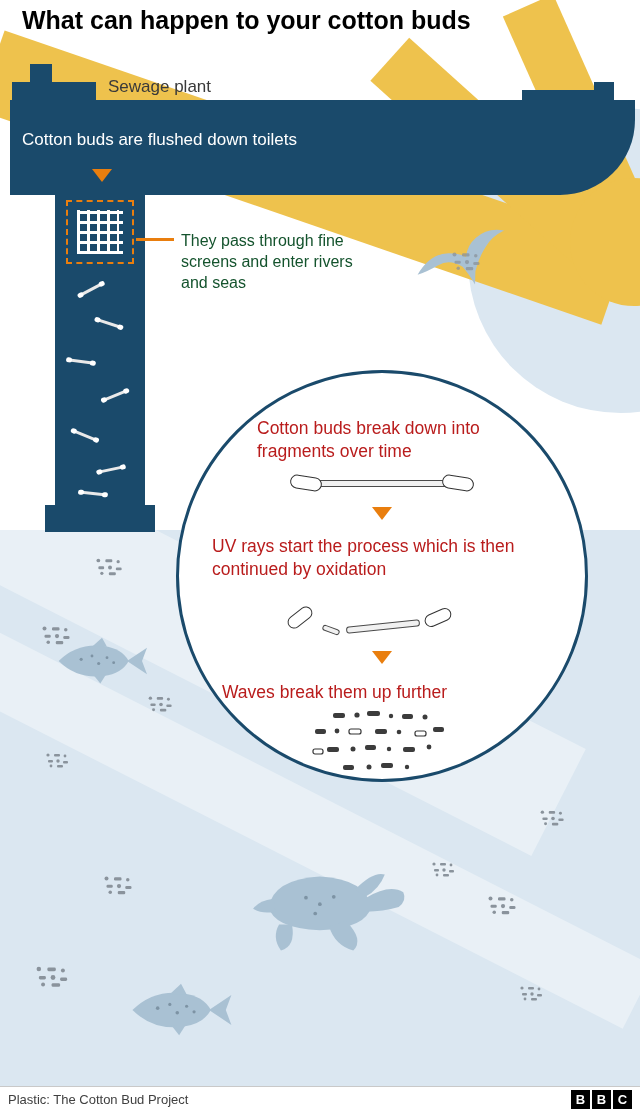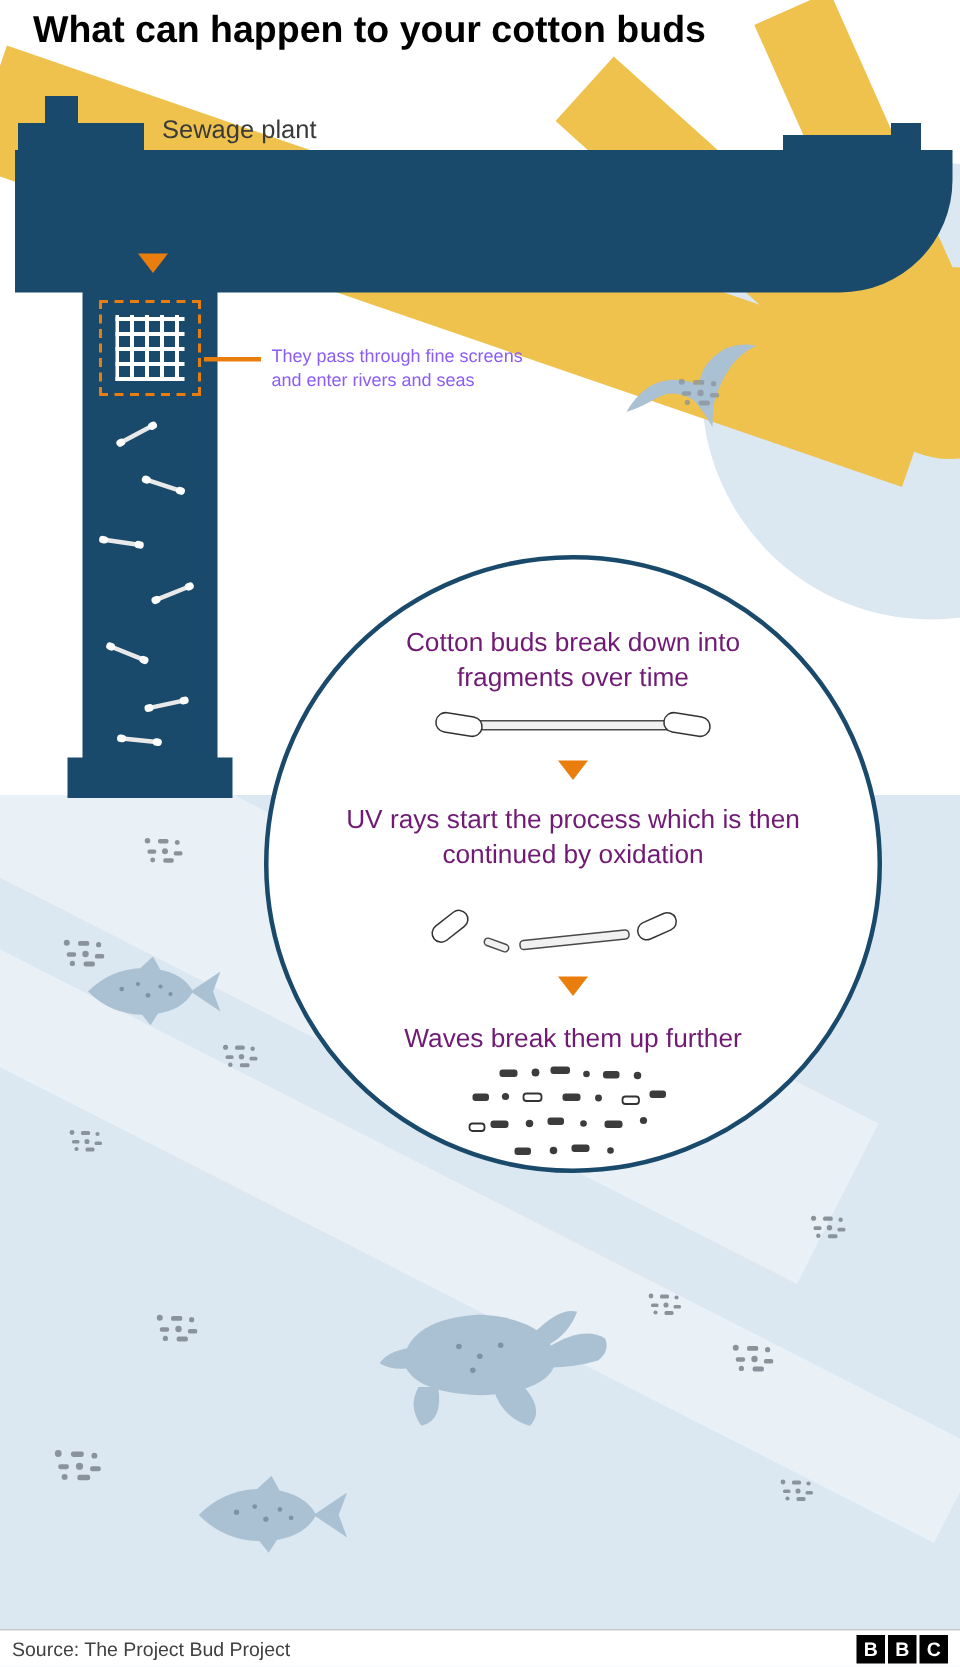--- a/index.html
+++ b/index.html
@@ -35,39 +35,39 @@
   .arrow{width:0;height:0;border-left:10px solid transparent;border-right:10px solid transparent;
     border-top:13px solid var(--orange,#e97e0e);}
   .arrow-flush{left:92px;top:169px;z-index:4;}
 
   .screen-box{left:66px;top:200px;width:68px;height:64px;border:2px dashed var(--orange,#e97e0e);
     z-index:4;display:flex;align-items:center;justify-content:center;box-sizing:border-box;}
   .grid{width:46px;height:44px;
     background:repeating-linear-gradient(90deg,#fff 0 2.5px,transparent 2.5px 10px),
                repeating-linear-gradient(0deg,#fff 0 2.5px,transparent 2.5px 10px);}
   .screen-line{left:136px;top:238px;width:38px;height:3px;background:var(--orange,#e97e0e);z-index:4;}
-  .screen-text{left:181px;top:230px;width:180px;font-size:12px;line-height:1.32;color:#8b5cf6;z-index:4;}
+  .screen-text{left:181px;top:230px;width:180px;font-size:16px;line-height:1.32;color:#14532d;z-index:4;}
 
   
   .pbud{position:absolute;width:26px;height:2.5px;background:#e9e9e9;border-radius:2px;z-index:4;}
   .pbud::before,.pbud::after{content:"";position:absolute;top:-1.5px;width:6px;height:5.5px;
     border-radius:3px;background:#fff;}
   .pbud::before{left:-2px;} .pbud::after{right:-2px;}
 
   
   .water{left:0;top:530px;width:640px;height:556px;background:var(--water,#dbe7f1);z-index:1;overflow:hidden;}
   .wbeam{position:absolute;background:rgba(255,255,255,0.38);}
   .wbeam1{left:-160px;top:40px;width:760px;height:120px;transform:rotate(27deg);}
   .wbeam2{left:-80px;top:260px;width:760px;height:70px;transform:rotate(27deg);}
 
   
   .circle{left:176px;top:370px;width:412px;height:412px;border-radius:50%;background:#fff;
     border:3px solid var(--navy,#1a4a6b);box-sizing:border-box;z-index:6;}
-  .cstep{position:absolute;left:50%;transform:translateX(-50%);text-align:center;
-    font-size:17.5px;line-height:1.32;color:#701a75;}
+  .cstep{position:absolute;left:50%;transform:translateX(-50%);
+    font-size:17.5px;line-height:1.32;color:#b91c1c;}
   .step1{top:44px;width:250px;} .step2{top:162px;width:340px;} .step3{top:308px;width:320px;}
   .carrow{position:absolute;left:50%;margin-left:-10px;}
   .carrow1{top:134px;} .carrow2{top:278px;}
 
   .bud-whole{position:absolute;left:50%;top:100px;width:184px;height:20px;margin-left:-92px;}
   .stick{position:absolute;background:#f1f1f1;border:1.5px solid #4a4a4a;border-radius:3px;}
   .tip{position:absolute;width:30px;height:12px;border-radius:7px;background:#fff;border:1.5px solid #333;}
   .bw-stick{left:24px;top:7px;width:132px;height:5px;}
   .bw-tl{left:0;top:3px;transform:rotate(9deg);}
   .bw-tr{right:0;top:3px;transform:rotate(9deg);}
@@ -134,20 +134,21 @@
 
   <div class="abs navy" style="left:30px;top:64px;width:22px;height:38px"></div>
   <div class="abs navy" style="left:12px;top:82px;width:84px;height:20px"></div>
   <div class="abs navy" style="left:594px;top:82px;width:20px;height:20px"></div>
   <div class="abs navy" style="left:522px;top:90px;width:92px;height:12px"></div>
   <div class="abs navy band"></div>
   <div class="abs navy pipe"></div>
   <div class="abs navy pipe-base"></div>
 
   <div class="abs plant-label">Sewage plant</div>
+  <div class="abs flush-text">Cotton buds are flushed down toilets</div>
   <div class="abs arrow arrow-flush"></div>
 
   <div class="abs screen-box">
     <div class="grid"></div>
   </div>
   <div class="abs screen-line"></div>
   <div class="abs screen-text">They pass through fine screens and enter rivers and seas</div>
 
   <div class="pbud" style="left:78px;top:288px;transform:rotate(-28deg)"></div>
   <div class="pbud" style="left:96px;top:322px;transform:rotate(18deg)"></div>
@@ -286,21 +287,21 @@
         <circle cx="35" cy="28" r="1.9"></circle>
         <circle cx="48" cy="24" r="1.7"></circle>
         <circle cx="56" cy="33" r="1.9"></circle>
         <circle cx="66" cy="26" r="1.7"></circle>
         <circle cx="74" cy="32" r="1.7"></circle>
       </g>
   </svg>
 
 
   <div class="abs footer">
-    <div class="source">Source: The Project Bud Project</div>
+    <div class="source">Plastic: The Cotton Bud Project</div>
     <div class="bbc">
       <span>B</span>
       <span>B</span>
       <span>C</span>
     </div>
   </div>
 
 </div>
 
 </body></html>

